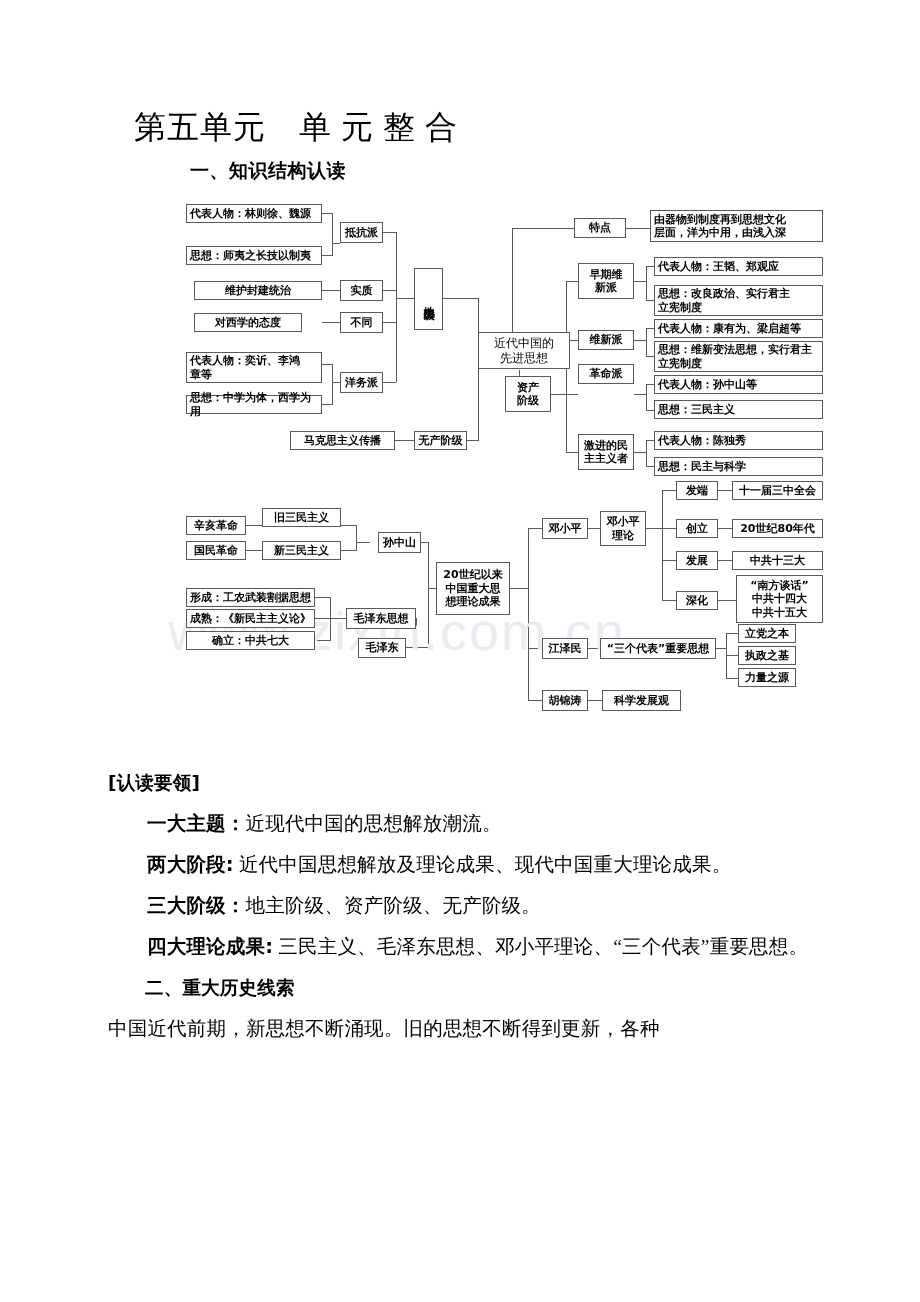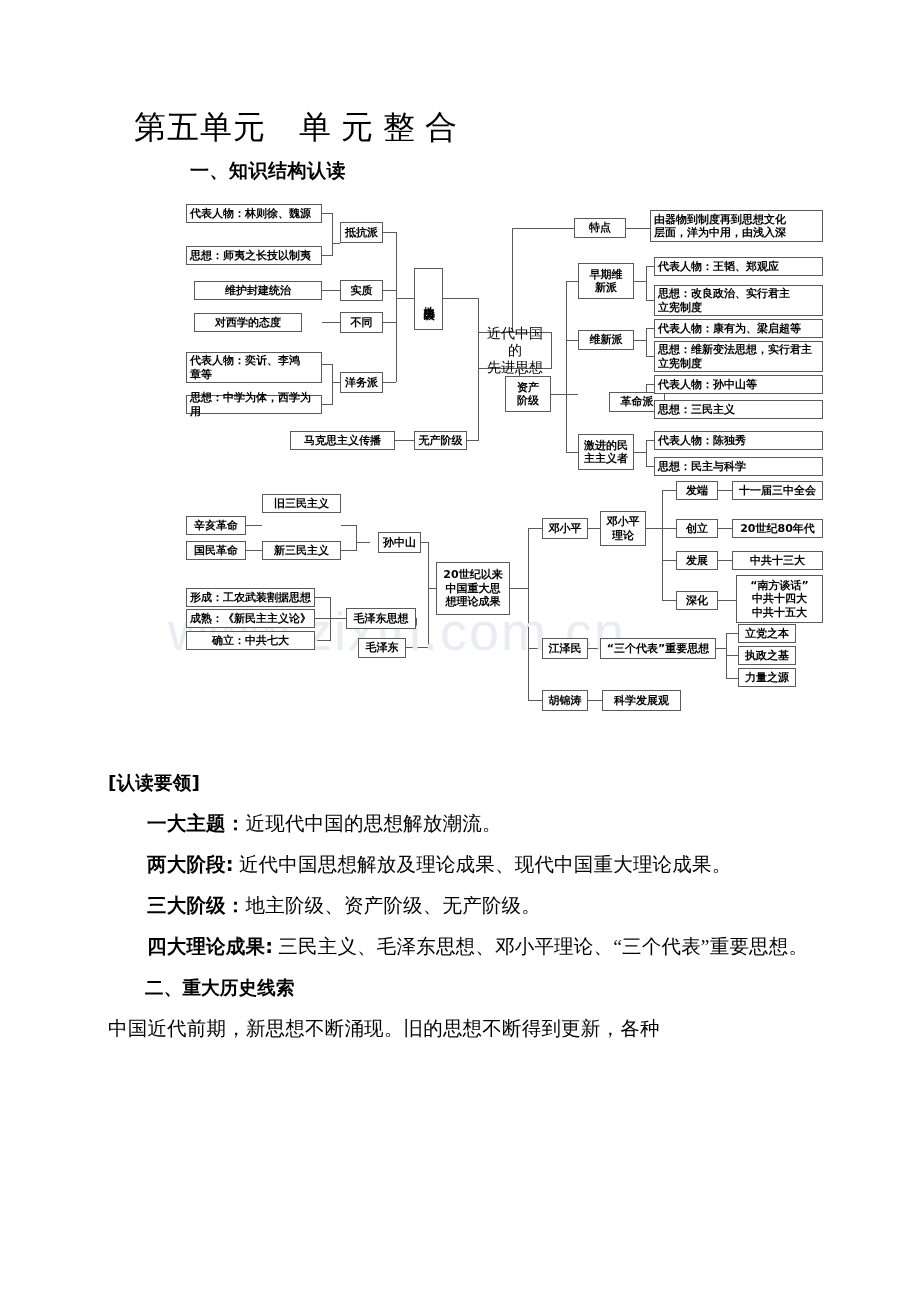--- a/index.html
+++ b/index.html
@@ -258,51 +258,51 @@
     <div class="nd lft" style="left:186px; top:352px; width:136px; height:31px; align-items:center;">代表人物：奕䜣、李鸿
 章等</div>
     <div class="nd lft" style="left:186px; top:395px; width:136px; height:19px;">思想：中学为体，西学为用</div>
     <div class="nd" style="left:340px; top:372px; width:43px; height:21px;">洋务派</div>
 
     <div class="nd vert" style="left:414px; top:268px; width:29px; height:62px;">地主阶级</div>
 
     <div class="nd" style="left:290px; top:431px; width:105px; height:19px;">马克思主义传播</div>
     <div class="nd" style="left:414px; top:431px; width:53px; height:19px;">无产阶级</div>
 
-    <div class="nd plain" style="left:478px; top:332px; width:74px; height:37px; font-size:14px;">近代中国的
+    <div class="nd plain" style="left:478px; top:332px; width:92px; height:37px; font-size:12px;">近代中国的
 先进思想</div>
     <div class="nd" style="left:505px; top:376px; width:46px; height:36px;">资产
 阶级</div>
 
     <div class="nd" style="left:574px; top:218px; width:52px; height:20px;">特点</div>
     <div class="nd lft" style="left:650px; top:210px; width:173px; height:32px;">由器物到制度再到思想文化
 层面，洋为中用，由浅入深</div>
 
     <div class="nd" style="left:578px; top:263px; width:56px; height:36px;">早期维
 新派</div>
     <div class="nd lft" style="left:654px; top:257px; width:169px; height:19px;">代表人物：王韬、郑观应</div>
     <div class="nd lft" style="left:654px; top:285px; width:169px; height:31px;">思想：改良政治、实行君主
 立宪制度</div>
 
     <div class="nd" style="left:578px; top:330px; width:56px; height:20px;">维新派</div>
     <div class="nd lft" style="left:654px; top:319px; width:169px; height:19px;">代表人物：康有为、梁启超等</div>
     <div class="nd lft" style="left:654px; top:341px; width:169px; height:31px;">思想：维新变法思想，实行君主
 立宪制度</div>
 
-    <div class="nd" style="left:578px; top:392px; width:56px; height:20px;margin-left:31px;">革命派</div>
+    <div class="nd" style="left:578px; top:364px; width:56px; height:20px;">革命派</div>
     <div class="nd lft" style="left:654px; top:375px; width:169px; height:19px;">代表人物：孙中山等</div>
     <div class="nd lft" style="left:654px; top:400px; width:169px; height:19px;">思想：三民主义</div>
 
     <div class="nd" style="left:578px; top:434px; width:56px; height:36px;">激进的民
 主主义者</div>
     <div class="nd lft" style="left:654px; top:431px; width:169px; height:19px;">代表人物：陈独秀</div>
     <div class="nd lft" style="left:654px; top:457px; width:169px; height:19px;">思想：民主与科学</div>
 
     <div class="nd" style="left:186px; top:516px; width:60px; height:19px;">辛亥革命</div>
-    <div class="nd" style="left:262px; top:494px; width:79px; height:19px;">旧三民主义</div>
+    <div class="nd" style="left:262px; top:508px; width:79px; height:19px;">旧三民主义</div>
     <div class="nd" style="left:186px; top:541px; width:60px; height:19px;">国民革命</div>
     <div class="nd" style="left:262px; top:541px; width:79px; height:19px;">新三民主义</div>
     <div class="nd" style="left:370px; top:532px; width:43px; height:21px;margin-left:8px;">孙中山</div>
 
     <div class="nd lft" style="left:186px; top:588px; width:129px; height:19px;">形成：工农武装割据思想</div>
     <div class="nd lft" style="left:186px; top:609px; width:129px; height:19px;">成熟：《新民主主义论》</div>
     <div class="nd" style="left:186px; top:631px; width:129px; height:19px;">确立：中共七大</div>
     <div class="nd" style="left:346px; top:608px; width:70px; height:21px;">毛泽东思想</div>
     <div class="nd" style="left:358px; top:638px; width:48px; height:20px;">毛泽东</div>
 

